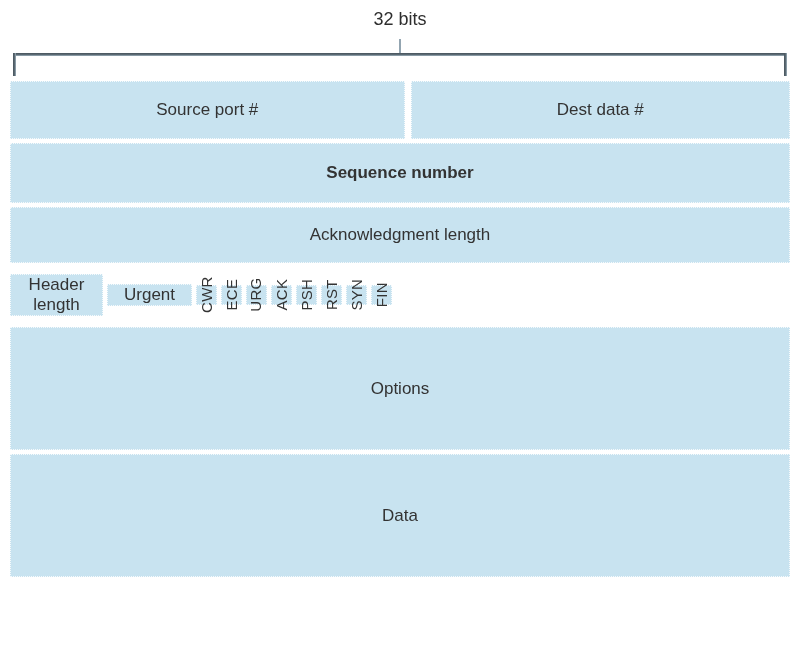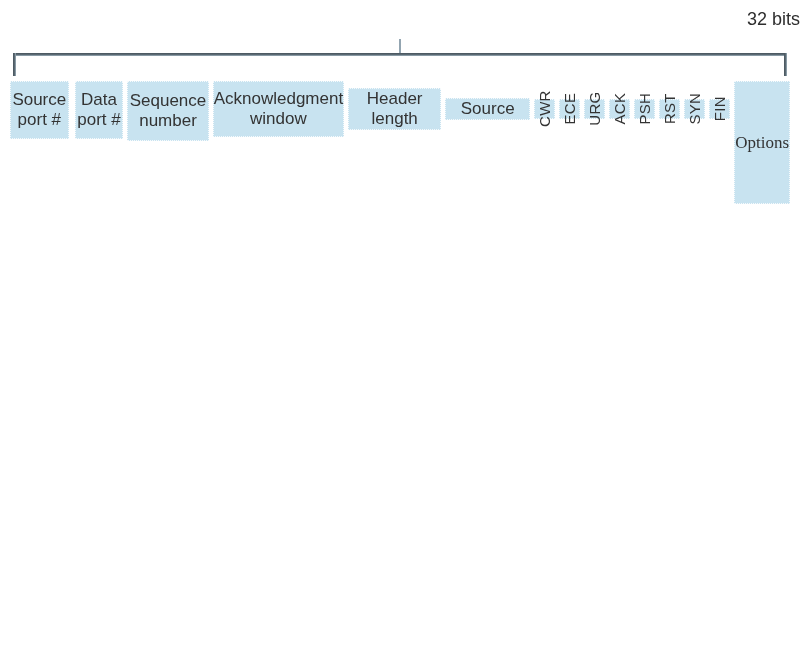--- a/index.html
+++ b/index.html
@@ -13,21 +13,21 @@
     width: 800px;
     height: 645px;
     background: var(--background, #ffffff);
     overflow: hidden;
   }
 
   
   .bits-label {
     position: absolute;
     top: 9px; left: 0; width: 800px;
-    text-align: right;
+    text-align: center;
     font-size: 18px;
     color: #2e2e2e;
   }
   .bracket-center-tick {
     position: absolute;
     left: 399px; top: 39px;
     width: 2px; height: 15px;
     background: #93a5b1;
   }
   .bracket-line {
@@ -44,32 +44,32 @@
   }
   .bracket-tick-left  { left: 13px; }
   .bracket-tick-right { left: 784px; }
 
   
   .rows {
     position: absolute;
     left: 10px; top: 81px;
     width: 780px;
     display: flex;
-    flex-direction: row;
+    flex-direction: column;
     gap: 4px;
   }
   .row {
     display: flex;
     gap: 6px;
   }
   .row-flags { gap: 4px; align-items: center; }
   .h-58  { height: 58px; }
-  .h-60  { height: 60px; }
+  .h-60  { height: 60px; font-weight: bold; }
   .h-56  { height: 56px; }
-  .h-123 { height: 123px; font-family: Liberation Serif, serif; }
+  .h-123 { height: 123px; }
 
   .cell {
     background: var(--cell-fill, #c8e3f0);
     border: 1px dotted rgba(255,255,255,0.85);
     display: flex;
     align-items: center;
     justify-content: center;
     text-align: center;
     font-size: 17px;
     color: var(--label-text, #333333);
@@ -96,34 +96,34 @@
   <div class="bits-label">32 bits</div>
   <div class="bracket-center-tick"></div>
   <div class="bracket-line"></div>
   <div class="bracket-tick-left"></div>
   <div class="bracket-tick-right"></div>
 
   <div class="rows">
 
     <div class="row h-58">
       <div class="cell">Source port #</div>
-      <div class="cell">Data port #</div>
+      <div class="cell">Dest data #</div>
     </div>
 
     <div class="row h-60">
       <div class="cell">Sequence number</div>
     </div>
 
     <div class="row h-56">
-      <div class="cell">Acknowledgment window</div>
+      <div class="cell">Acknowledgment length</div>
     </div>
 
     <div class="row row-flags h-56">
       <div class="cell cell-fixed w-header-length">Header length</div>
-      <div class="cell cell-fixed w-unused">Source</div>
+      <div class="cell cell-fixed w-unused">Urgent</div>
       <div class="cell cell-fixed w-flag flag-cell">
           <span>CWR</span>
         </div>
       <div class="cell cell-fixed w-flag flag-cell">
           <span>ECE</span>
         </div>
       <div class="cell cell-fixed w-flag flag-cell">
           <span>URG</span>
         </div>
       <div class="cell cell-fixed w-flag flag-cell">
@@ -141,15 +141,18 @@
       <div class="cell cell-fixed w-flag flag-cell">
           <span>FIN</span>
         </div>
     </div>
 
 
     <div class="row h-123">
       <div class="cell">Options</div>
     </div>
 
+    <div class="row h-123">
+      <div class="cell">Data</div>
+    </div>
 
   </div>
 </div>
 
 </body></html>

